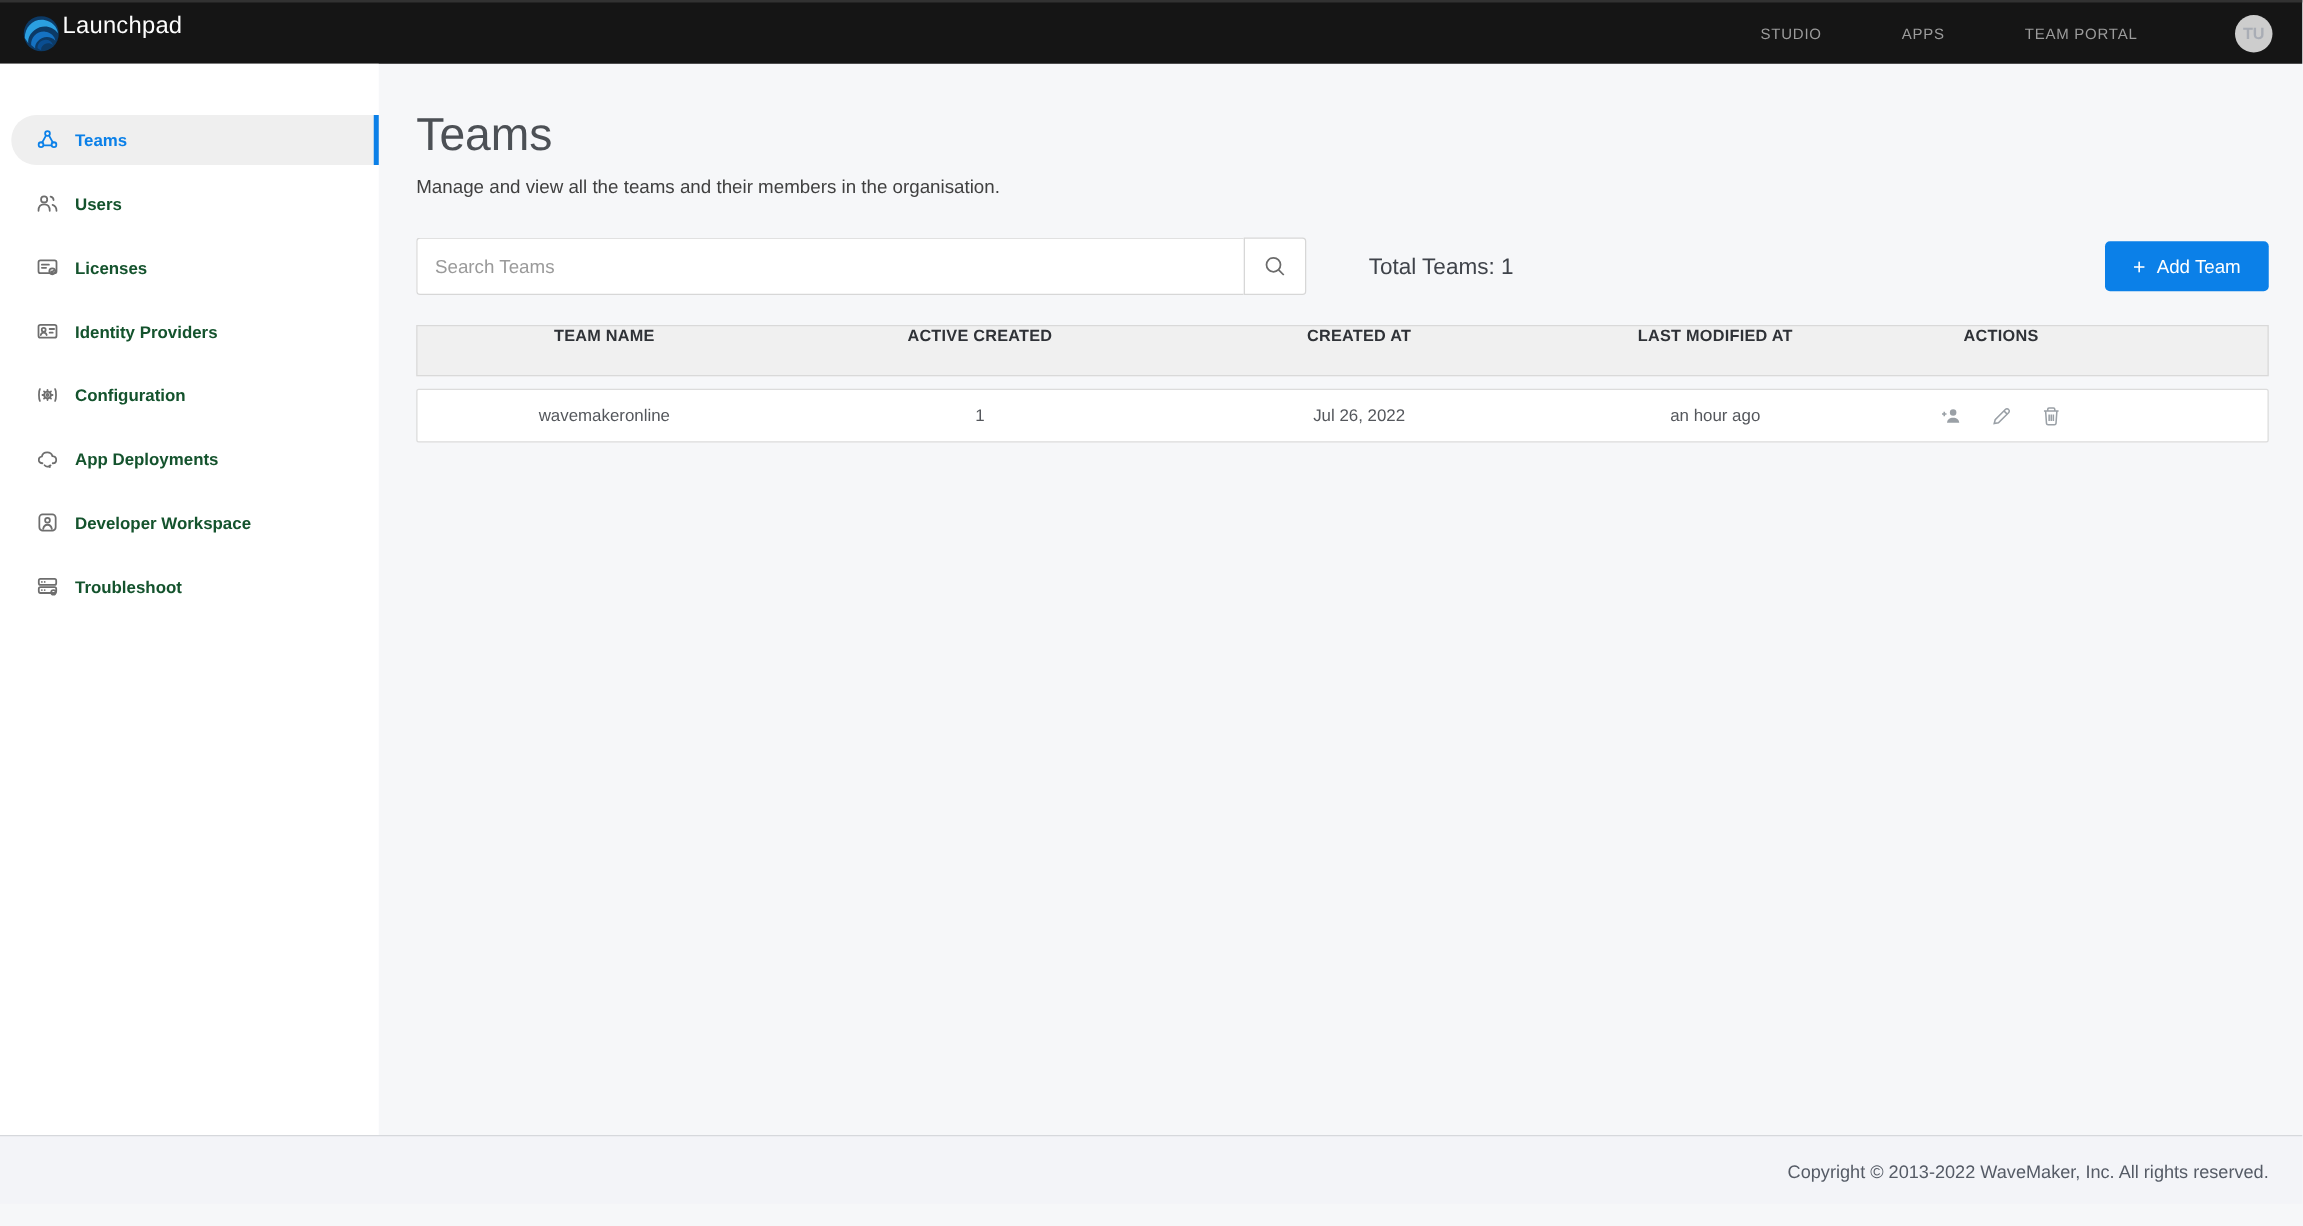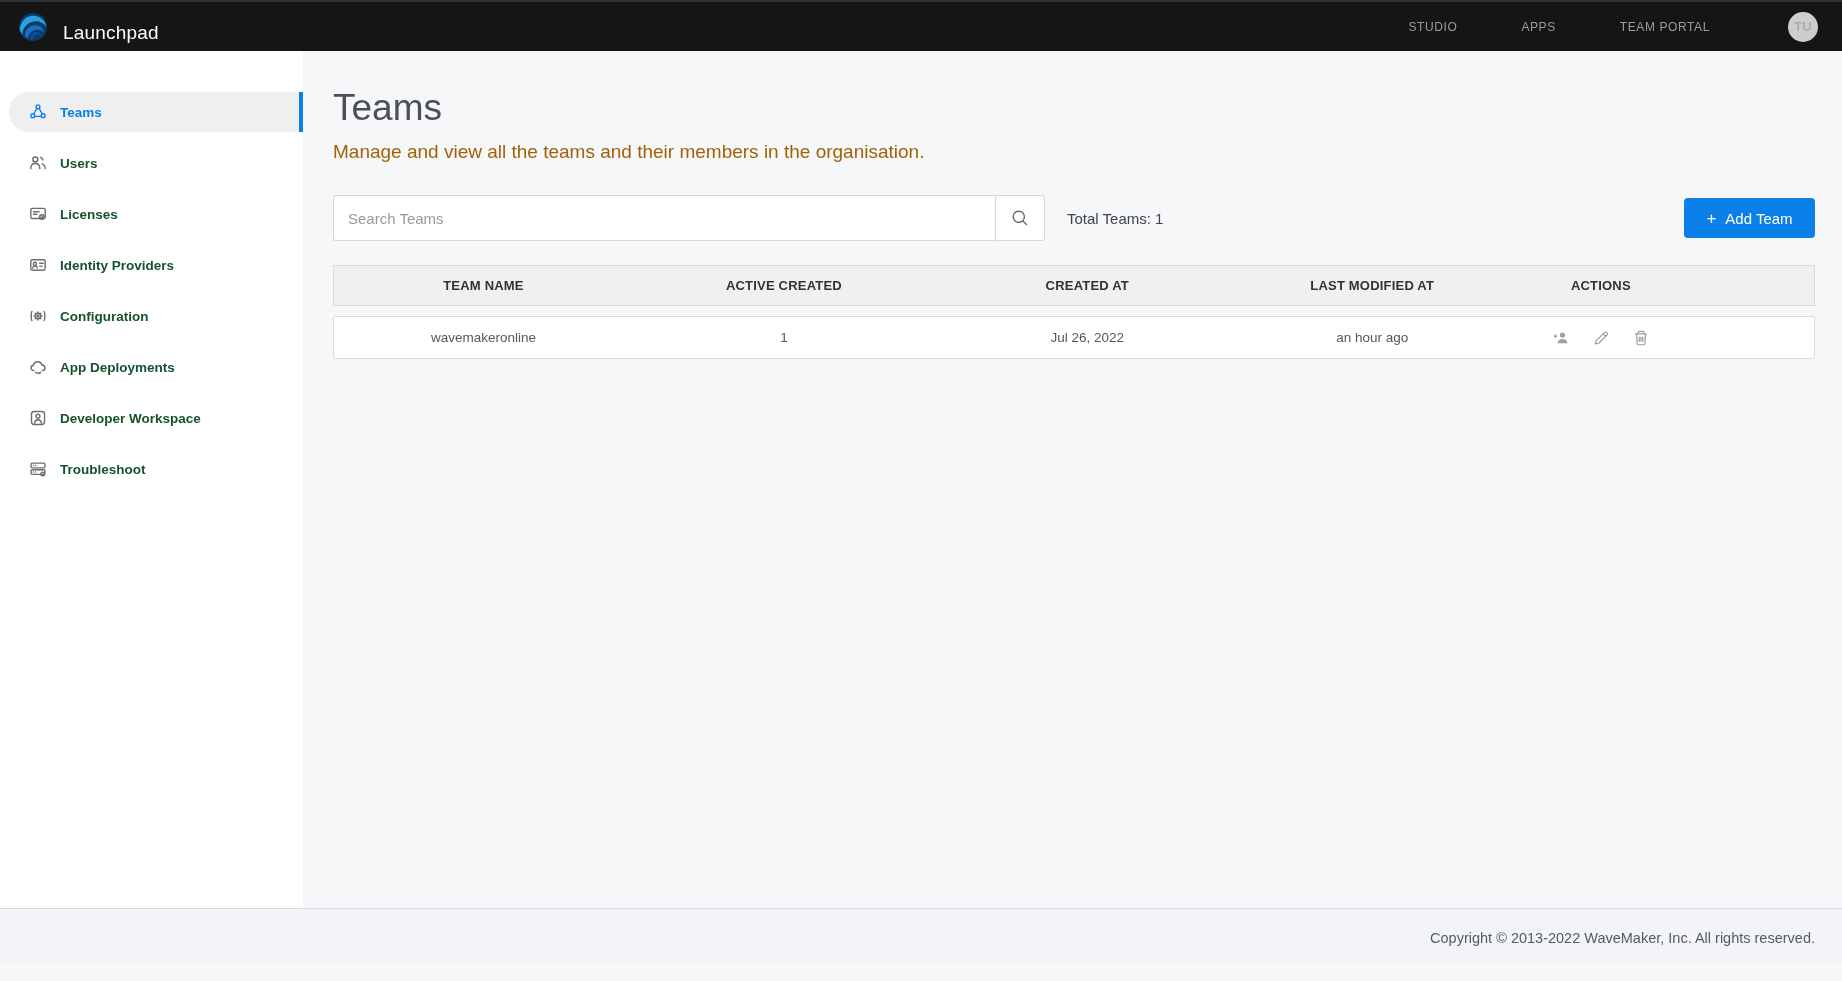--- a/index.html
+++ b/index.html
@@ -8,21 +8,21 @@
     font-family: "Liberation Sans", "DejaVu Sans", sans-serif;
     background: var(--content-bg, #f6f7f9);
     color:#444;
   }
   
   .topbar {
     height:51px; background: var(--topbar-bg, #151515);
     border-top:2px solid #323232;
     display:flex; align-items:center; padding:0 24px 0 16px;
   }
-  .brand { display:flex; align-items:flex-end; gap:13px; cursor:pointer; }
+  .brand { display:flex; align-items:flex-start; gap:0; cursor:pointer; }
   .brand-title { color:#fdfdfd; font-size:19px; letter-spacing:.2px; font-weight:400; }
   .topnav { margin-left:auto; display:flex; align-items:center; gap:64px; }
   .topnav a {
     color:#9b9b9b; font-size:12px; letter-spacing:.6px; text-decoration:none;
     text-transform:uppercase; cursor:pointer;
   }
   .avatar {
     width:30px; height:30px; border-radius:50%; background:#cdcdcd;
     color:#a9adb5; font-size:13px; font-weight:bold;
     display:flex; align-items:center; justify-content:center;
@@ -42,45 +42,45 @@
   .side-item.active { background:#efefef; }
   .side-item.active::after {
     content:""; position:absolute; right:0; top:0; width:4px; height:100%;
     background: var(--accent, #0b80e8);
   }
   .side-item.active .lbl { color: var(--accent, #0b80e8); }
   .side-item.active svg { stroke: var(--accent, #0b80e8); }
   
   .main { flex:1; padding:36px 27px 0 30px; }
   .page-title { font-size:37px; font-weight:400; color:#4c5055; line-height:42px; }
-  .page-subtitle { margin-top:12px; font-size:19px; color:#a16207; }
+  .page-subtitle { margin-top:12px; font-size:15px; color:#404040; }
   .controls { margin-top:32px; display:flex; align-items:center; }
   .searchwrap { display:flex; width:712px; height:46px; }
   .searchwrap input {
     flex:1; border:1px solid #d7d7d7; border-right:none; border-radius:3px 0 0 3px;
     padding:0 14px; font-size:15px; color:#444; background:#fff; outline:none;
     font-family:inherit;
   }
   .searchwrap input::placeholder { color:#9a9a9a; }
   .search-btn {
     width:50px; border:1px solid #d7d7d7; background:#fff; border-radius:0 3px 3px 0;
     display:flex; align-items:center; justify-content:center; cursor:pointer;
   }
-  .total-teams { margin-left:22px; font-size:15px; color:#3f434a; }
+  .total-teams { margin-left:50px; font-size:18px; color:#3f434a; }
   .add-btn {
     margin-left:auto; width:131px; height:40px; border:none; border-radius:4px;
     background: var(--accent, #0b80e8); color:#fff; font-size:15px; cursor:pointer;
     display:flex; align-items:center; justify-content:center; gap:9px;
     font-family:inherit;
   }
   .add-btn .plus { font-size:17px; line-height:1; }
   
   .table { margin-top:24px; }
   .thead {
-    display:flex; align-items:center; height:41px;
+    display:flex; align-items:flex-start; height:41px;
     background:#f0f0f0; border:1px solid #d9d9d9;
   }
   .thead .cell { font-size:13px; font-weight:bold; color:#2f3237; letter-spacing:.2px; }
   .trow {
     display:flex; align-items:center; height:43px; margin-top:10px;
     background:#fff; border:1px solid #dcdcdc; border-radius:2px;
   }
   .trow .cell { font-size:13.5px; color:#54575c; }
   .cell { text-align:center; }
   .col-team     { width:20.2%; }

